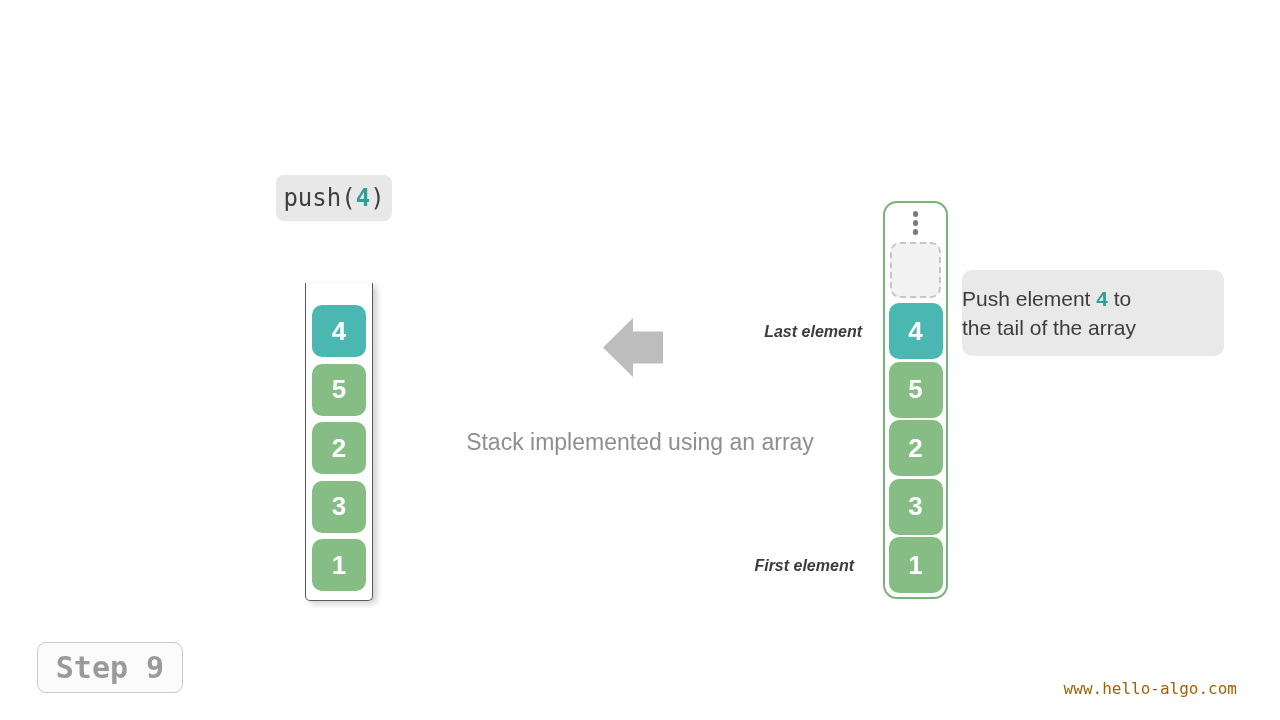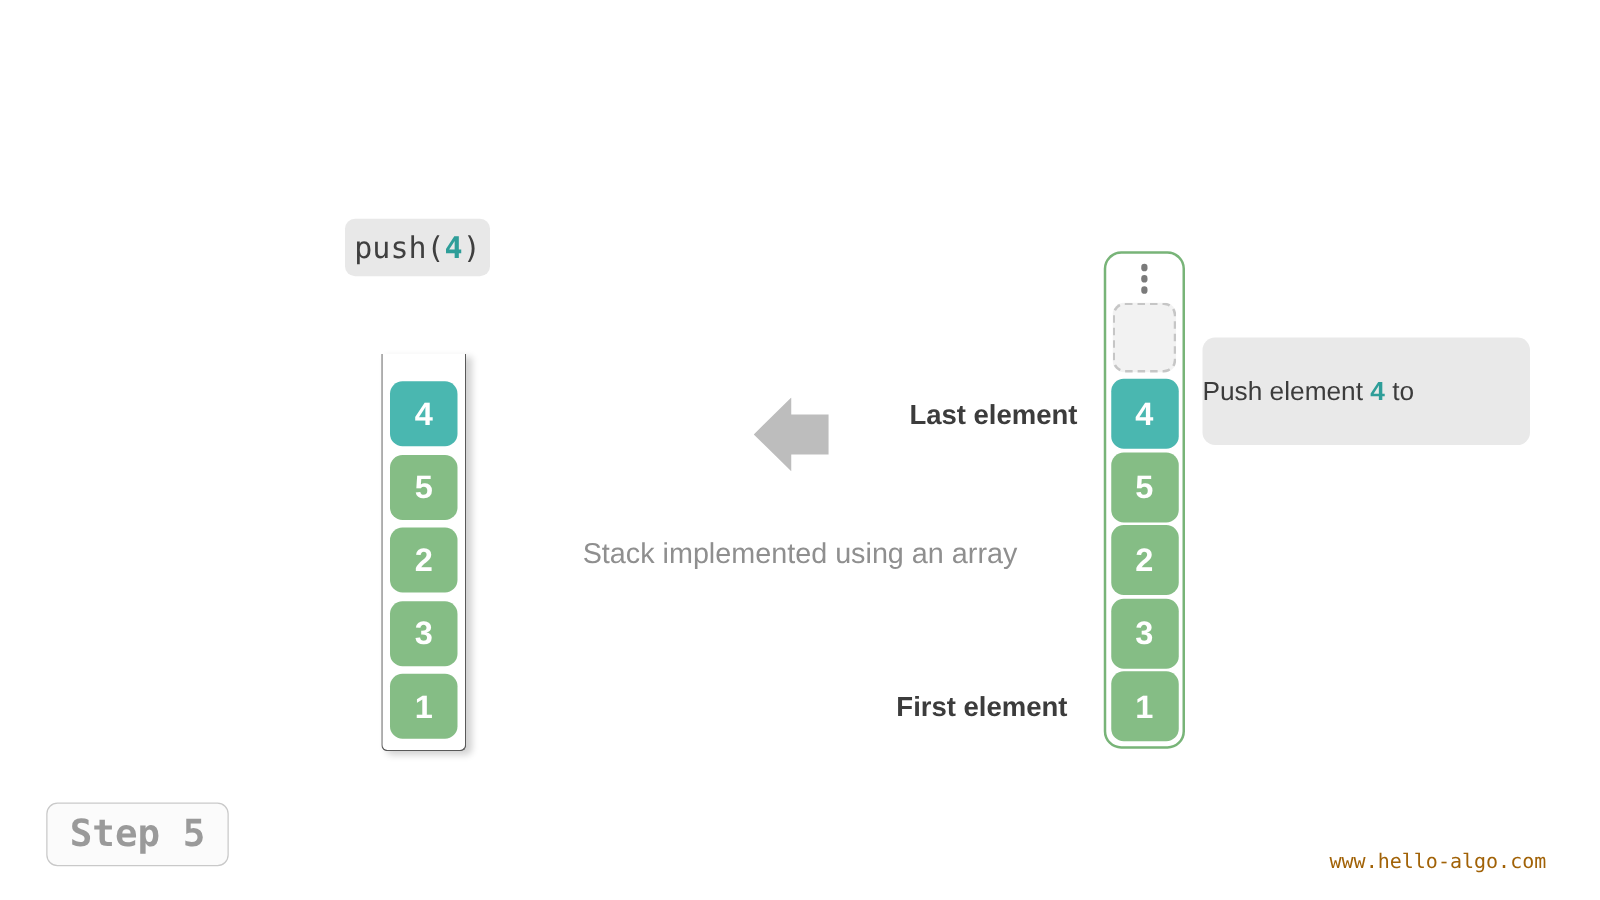--- a/index.html
+++ b/index.html
@@ -65,22 +65,22 @@
     position: absolute; left: 5px; top: 39px; width: 51px; height: 56px;
     background: #f2f2f2; border: 2px dashed #c6c6c6; border-radius: 10px;
   }
   .right-stack .cell { left: 3.5px; width: 54px; height: 56px; }
   .rc0 { top: 100px; } .rc1 { top: 158.5px; } .rc2 { top: 217px; }
   .rc3 { top: 275.5px; } .rc4 { top: 334px; }
 
   
   .arrow-left { left: 603px; top: 318px; width: 60px; height: 59px; }
   .lbl {
-    font-weight: bold; font-size: 22px; color: #3c3c3c;
-    text-align: right; line-height: 28px;
+    font-weight: bold; font-size: 16px; color: #3c3c3c;
+    text-align: right; line-height: 28px; font-style: italic;
   }
   .lbl-last  { left: 600px; top: 318px; width: 262px; }
   .lbl-first { left: 600px; top: 552px; width: 254px; }
   .caption {
     left: 440px; top: 428px; width: 400px;
     font-size: 23px; color: #8f8f8f; text-align: center; line-height: 28px;
   }
 
   
   .tooltip {
@@ -139,19 +139,20 @@
     <div class="slot-empty"></div>
     <div class="cell teal rc0">4</div>
     <div class="cell green rc1">5</div>
     <div class="cell green rc2">2</div>
     <div class="cell green rc3">3</div>
     <div class="cell green rc4">1</div>
   </div>
 
   <div class="abs tooltip">
     <div><span>Push element </span><span class="teal-text">4</span><span> to</span></div>
+    <div>the tail of the array</div>
   </div>
 
-  <div class="abs step-badge">Step 5</div>
+  <div class="abs step-badge">Step 9</div>
 
   <div class="abs watermark">www.hello-algo.com</div>
 
 </div>
 
 </body></html>

